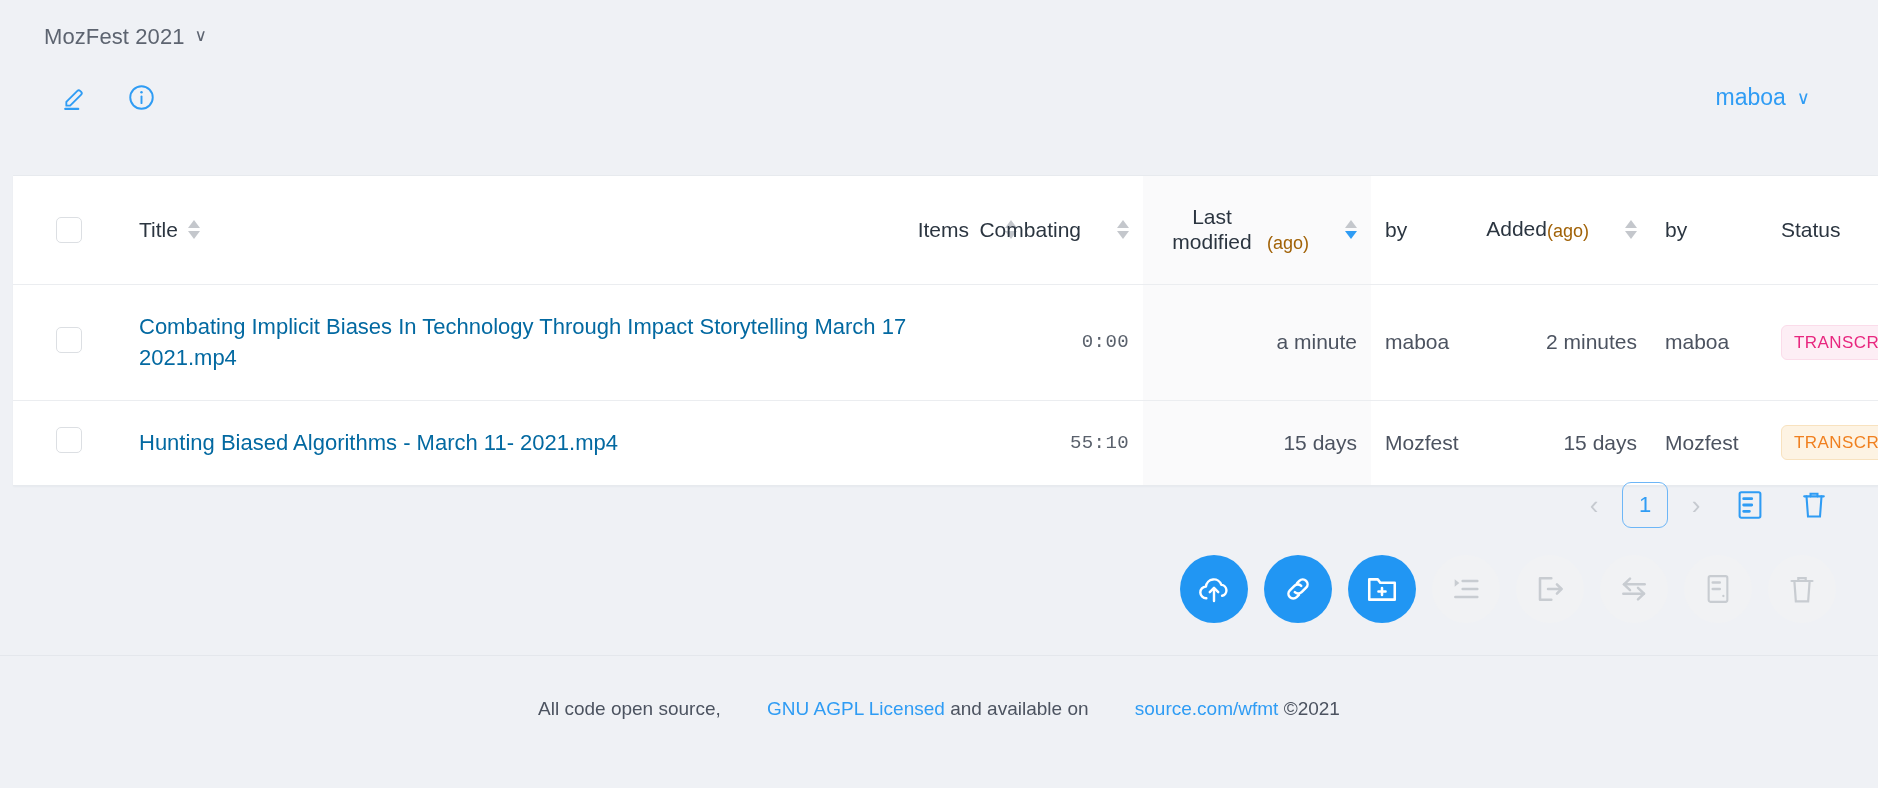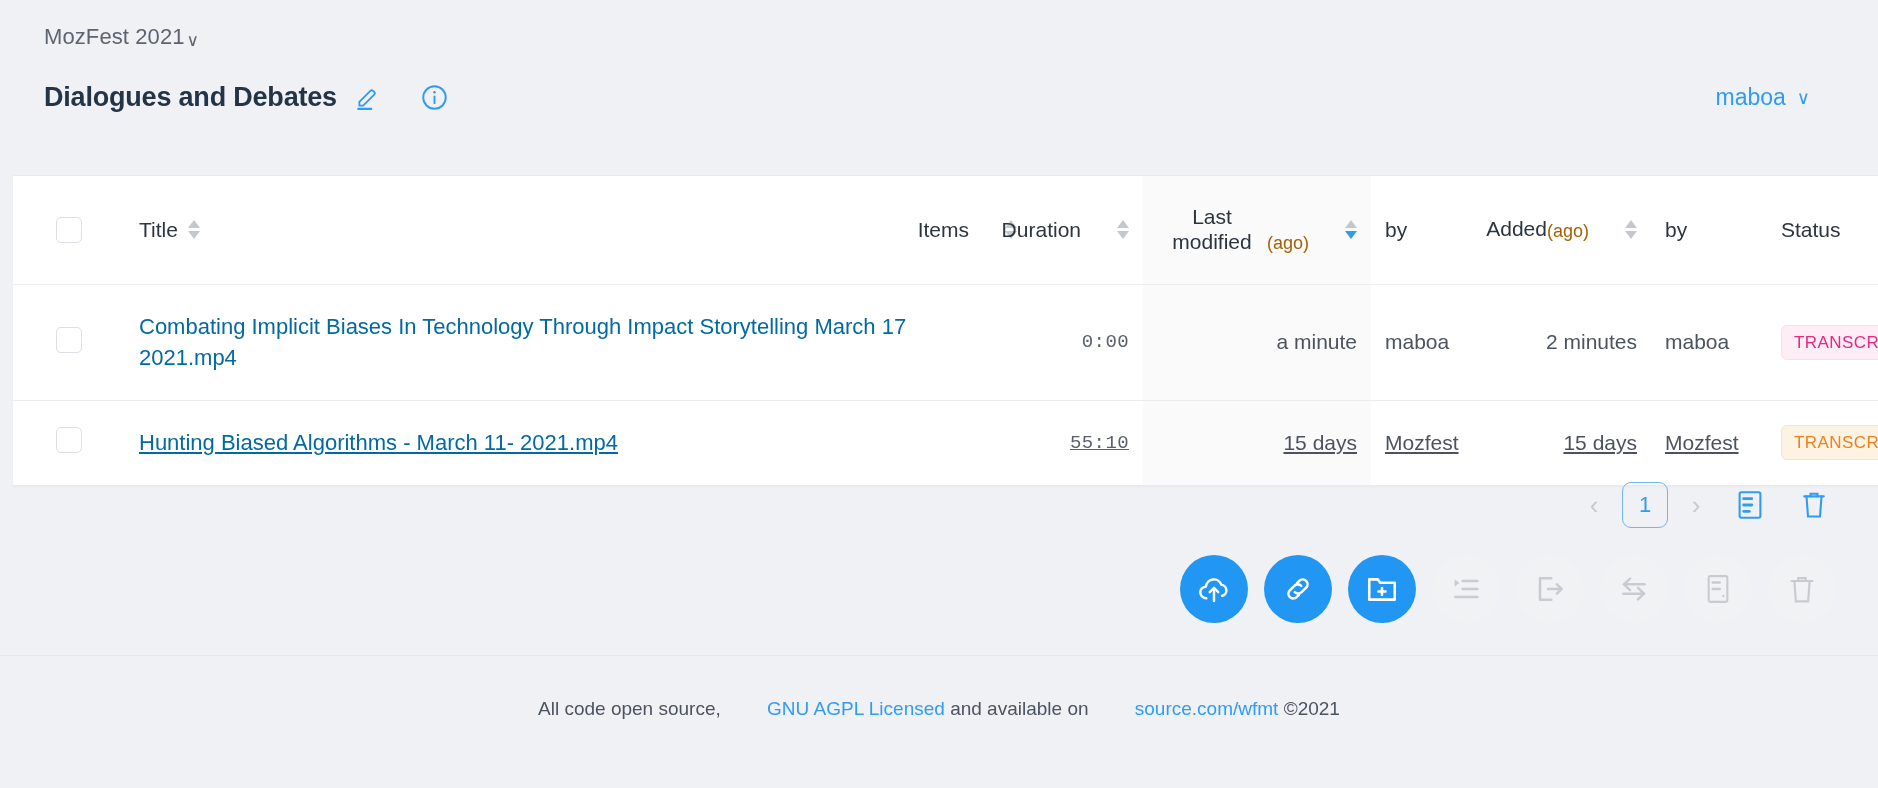--- a/index.html
+++ b/index.html
@@ -8,21 +8,21 @@
     height: 788px;
     background: #eff1f5;
     font-family: "Liberation Sans", sans-serif;
     -webkit-font-smoothing: antialiased;
   }
   .page { position: relative; width: 1878px; height: 788px; background: #eff1f5; overflow: hidden; }
 
   
   .topbar { padding: 24px 44px 0 44px; }
   .breadcrumb {
-    display: inline-flex; align-items: flex-end; gap: 2px;
+    display: inline-flex; align-items: flex-start; gap: 10px;
     font-size: 22px; color: #5d6470; letter-spacing: .1px; cursor: pointer;
   }
   .breadcrumb .chev { font-size: 17px; color: #5d6470; position: relative; top: 1px; }
 
   .titlerow {
     display: flex; align-items: center; margin-top: 24px; height: 46px;
   }
   .page-title {
     font-size: 27px; font-weight: bold; color: #243447; letter-spacing: -.2px;
   }
@@ -75,21 +75,21 @@
     width: 26px; height: 26px; border: 1px solid #dcdfe3; border-radius: 5px;
     background: #fff; cursor: pointer; display: inline-block;
   }
   .cbcell { text-align: center; }
 
   
   tbody td {
     font-size: 21px; color: #4c5360; padding: 12px 14px;
     border-bottom: 1px solid #ebedf0; vertical-align: middle;
   }
-  tbody tr:last-child td { border-bottom: none; text-decoration: underline; }
+  tbody tr:last-child td { border-bottom: none; }
   td.title-cell {
     color: #0369a1; font-size: 22px; line-height: 1.44; padding: 26px 14px; cursor: pointer;
   }
   td.num { text-align: right; font-family: "Liberation Mono", monospace; font-size: 19px; color: #5a616c; letter-spacing: .4px; }
   td.right { text-align: right; }
   td.left { text-align: left; }
   .row-tall td { height: 104px; }
   .row-short td { height: 82px; }
 
   
@@ -143,21 +143,20 @@
 <div class="page">
 
   <div class="topbar">
 
     <div class="breadcrumb">
       <span>MozFest 2021</span>
       <span class="chev">∨</span>
     </div>
 
     <div class="titlerow">
-      <span class="page-title">Dialogues and Debates</span>
 
       <span class="icon-edit">
         <svg width="26" height="26" viewBox="0 0 24 24" fill="none" stroke="#2f9cf4" stroke-width="1.7" stroke-linecap="round" stroke-linejoin="round">
           <path d="M4 16.5 14.2 6.3a1.8 1.8 0 0 1 2.5 0l1 1a1.8 1.8 0 0 1 0 2.5L7.5 20H4z"></path>
           <path d="M3 23h12" stroke-width="2"></path>
         </svg>
       </span>
 
       <span class="icon-info">
         <svg width="27" height="27" viewBox="0 0 24 24" fill="none" stroke="#2f9cf4" stroke-width="1.7">
@@ -212,21 +211,21 @@
               <span>Items</span>
               <span class="sorter">
                   <i class="up"></i>
                   <i class="down"></i>
                 </span>
             </div>
           </th>
 
           <th>
             <div class="thwrap right">
-              <span>Duration</span>
+              <span>Combating</span>
               <span class="sorter">
                   <i class="up"></i>
                   <i class="down"></i>
                 </span>
             </div>
           </th>
 
           <th class="sorted">
             <div class="thwrap right">
               <span class="th-two">

